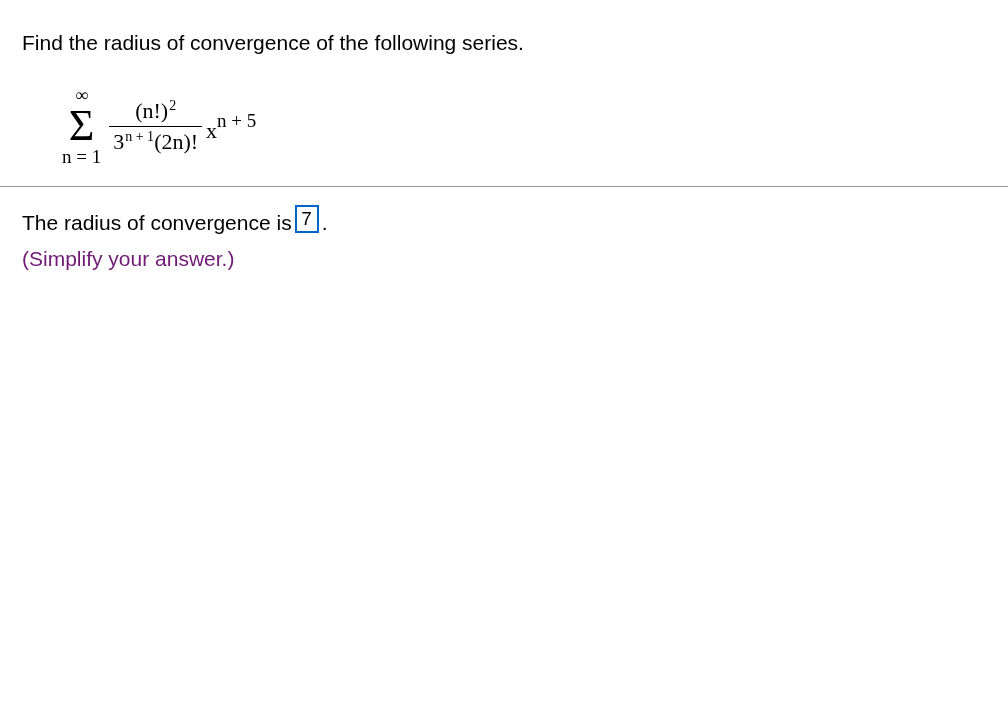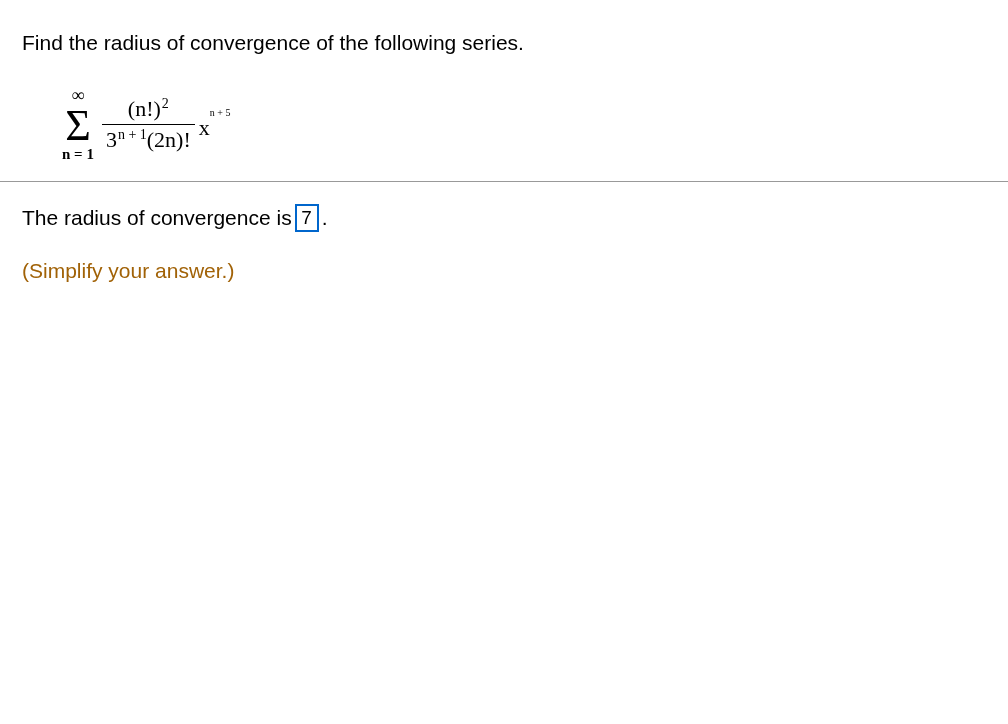--- a/index.html
+++ b/index.html
@@ -36,22 +36,21 @@
     }
     .sigma-top {
       font-size: 18px;
     }
     .sigma-symbol {
       font-size: 44px;
       line-height: 0.9;
       font-weight: normal;
     }
     .sigma-bottom {
-      font-size: 15px;
-      font-weight: bold;
+      font-size: 19px;
     }
     .fraction {
       display: flex;
       flex-direction: column;
       align-items: center;
       margin: 0 2px;
     }
     .fraction-top {
       padding: 0 6px 2px 6px;
       display: flex;
@@ -74,52 +73,50 @@
     .term-x {
       display: flex;
       align-items: flex-start;
       margin-left: 2px;
     }
     .x-base {
       font-size: 22px;
       margin-top: 8px;
     }
     .x-sup {
-      font-size: 10px;
+      font-size: 19px;
       margin-top: 0;
     }
     hr.divider {
       border: none;
       border-top: 1px solid #999;
       margin: 0 0 18px 0;
       margin-left: -22px;
       margin-right: -22px;
     }
     .answer-section {
       line-height: 1.7;
     }
     .answer-line {
       display: flex;
-      align-items: center;
       flex-wrap: wrap;
     }
     .answer-input {
       border: 2px solid #0066cc;
       width: 24px;
       height: 28px;
       text-align: center;
       font-size: 19px;
       font-family: Arial, Helvetica, sans-serif;
       margin: 0 3px;
       padding: 0;
       outline: none;
     }
     .hint {
-      color: #a16207;
-      margin-top: 17px;
+      color: #701a75;
     }
   </style>
 </head>
 <body>
 
 <div class="question-text">Find the radius of convergence of the following series.</div>
 
 <div class="formula-container">
   <div class="sigma-block">
     <div class="sigma-top">∞</div>

